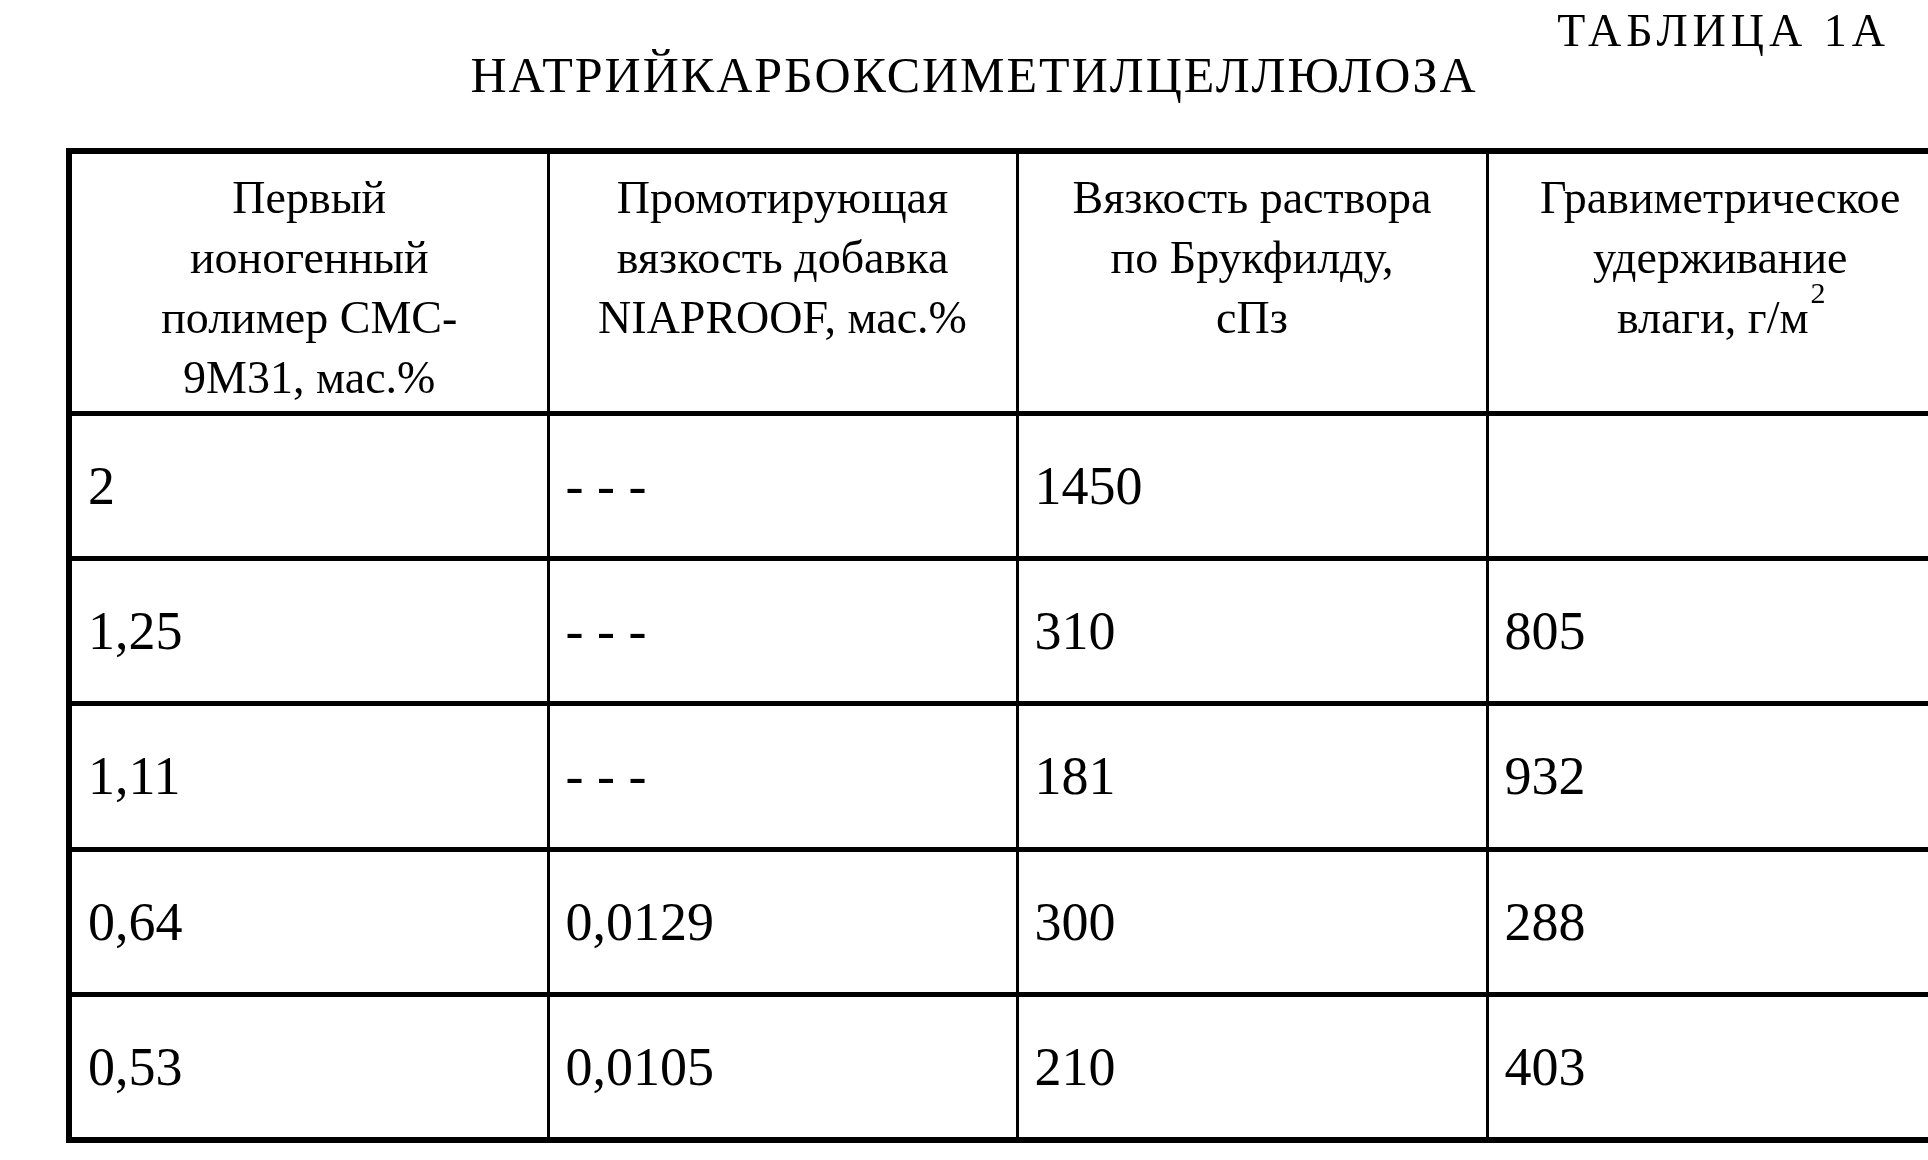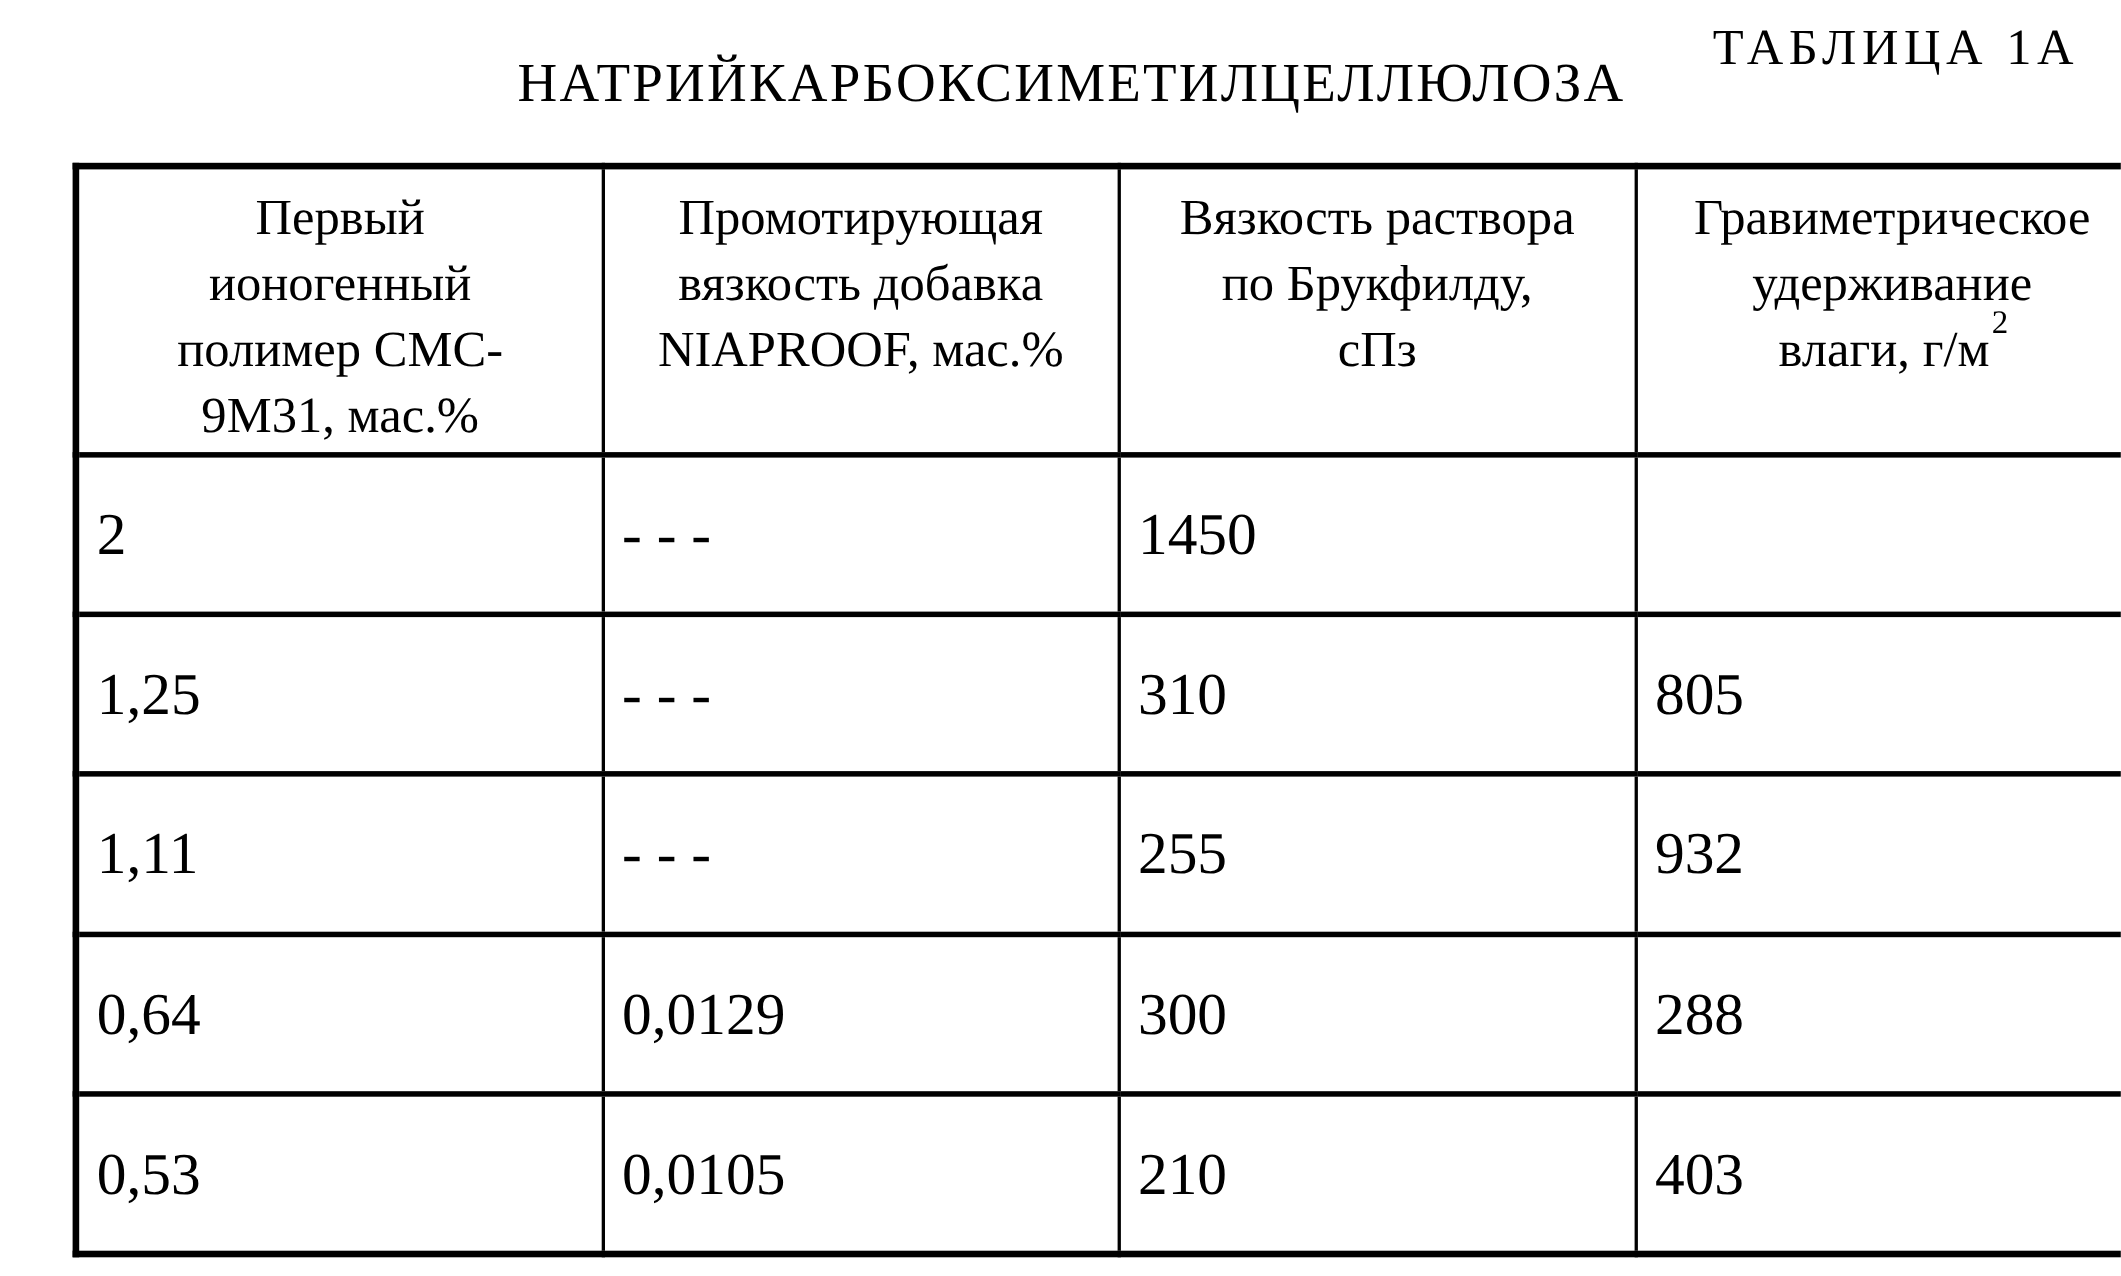--- a/index.html
+++ b/index.html
@@ -14,21 +14,21 @@
     overflow: hidden;
     font-family: "Liberation Serif", "DejaVu Serif", serif;
     color: #000000;
   }
   .page {
     position: absolute;
     inset: 0;
   }
   .doc-title {
     position: absolute;
-    top: 16px;
+    top: 4px;
     right: 38px;
     font-size: 46px;
     letter-spacing: 5px;
     white-space: nowrap;
   }
   .doc-subtitle {
     position: absolute;
     top: 46px;
     left: 10px;
     width: 1928px;
@@ -140,21 +140,21 @@
         </tr>
         <tr>
           <td>1,25</td>
           <td>- - -</td>
           <td>310</td>
           <td>805</td>
         </tr>
         <tr>
           <td>1,11</td>
           <td>- - -</td>
-          <td>255</td>
+          <td>181</td>
           <td>932</td>
         </tr>
         <tr>
           <td>0,64</td>
           <td>0,0129</td>
           <td>300</td>
           <td>288</td>
         </tr>
         <tr>
           <td>0,53</td>

